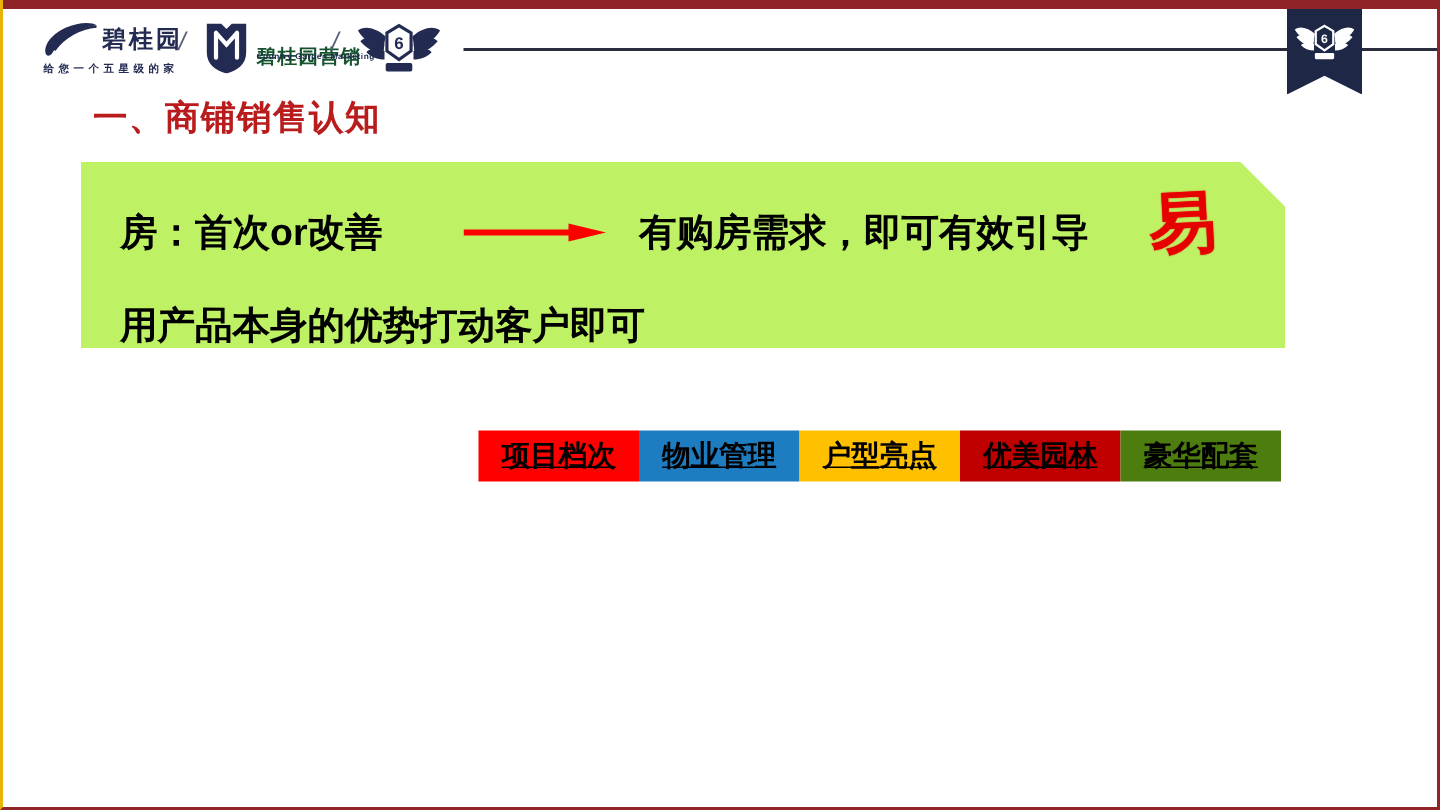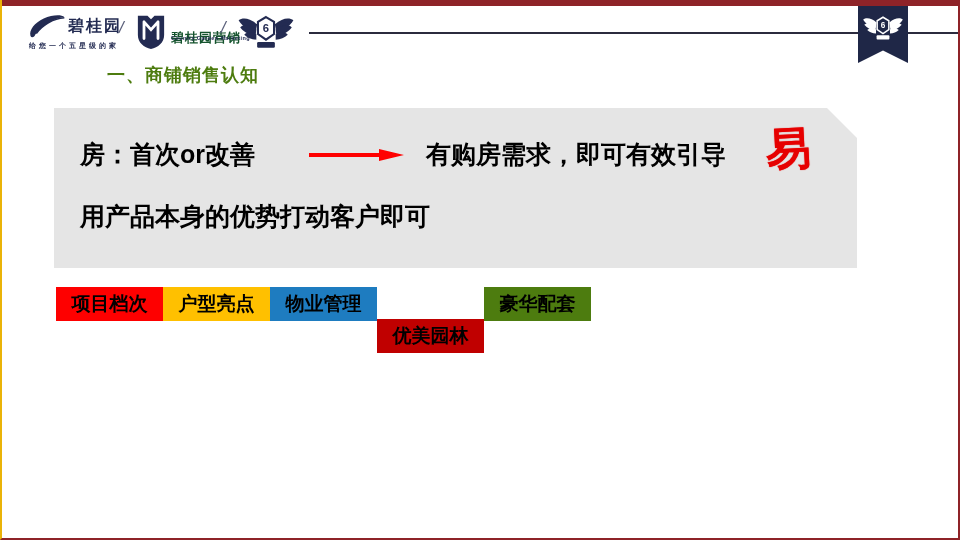--- a/index.html
+++ b/index.html
@@ -21,34 +21,34 @@
   .logo2-name{position:absolute;left:169px;top:29px;font-size:13px;font-weight:900;color:#14532d;letter-spacing:1px;}
   .logo2-sub{position:absolute;left:169px;top:35px;font-size:5.5px;font-weight:700;color:#232B52;letter-spacing:.4px;}
   .sep2{position:absolute;left:219px;top:18px;font-size:17px;color:#5a5f7a;font-style:italic;}
   .logo3-badge{position:absolute;left:235px;top:13px;width:58px;height:42px;color:#232B52;}
   .header-line{position:absolute;left:307px;top:32px;width:651px;height:2px;background:#2b2b3e;}
   .pennant{position:absolute;left:856px;top:6px;width:50px;height:57px;background:#1F2747;
     clip-path:polygon(0 0,100% 0,100% 100%,50% 78%,0 100%);z-index:3;}
   .pennant-badge{position:absolute;left:4px;top:8px;width:42px;height:31px;color:#ffffff;}
 
   
-  .page-title{position:absolute;left:60px;top:63px;font-size:18px;font-weight:900;color:#4d7c0f;letter-spacing:1px;margin-left:45px;}
+  .page-title{position:absolute;left:60px;top:63px;font-size:23px;font-weight:900;color:#b91c1c;letter-spacing:1px;}
 
   
-  .highlight-box{position:absolute;left:52px;top:108px;width:803px;height:160px;background:#e5e5e5;
+  .highlight-box{position:absolute;left:52px;top:108px;width:803px;height:124px;background:#bef264;
     clip-path:polygon(0 0,calc(100% - 30px) 0,100% 30px,100% 100%,0 100%);}
   .hb-subject{position:absolute;left:26px;top:30px;font-size:25px;font-weight:900;color:#000000;}
   .hb-arrow{position:absolute;left:255px;top:38px;}
   .hb-conclusion{position:absolute;left:372px;top:30px;font-size:25px;font-weight:900;color:#000000;}
   .yi-icon{position:absolute;left:712px;top:18px;font-size:45px;line-height:1;font-weight:900;color:#E60000;
     transform:rotate(-3deg);text-shadow:0 0 1px #E60000;}
   .hb-line2{position:absolute;left:26px;top:92px;font-size:25px;font-weight:700;color:#000000;}
 
   
-  .tags{position:absolute;left:54px;top:287px;width:798px;display:flex;justify-content:flex-start;}
+  .tags{position:absolute;left:54px;top:287px;width:798px;display:flex;justify-content:flex-end;text-decoration:underline;}
   .tag{width:107px;height:34px;display:flex;align-items:center;justify-content:center;
     font-size:19px;font-weight:900;color:#000000;white-space:nowrap;}
 </style>
 </head>
 <body>
 
 <div class="slide">
   <div class="top-band"></div>
 
   <div class="header">
@@ -125,18 +125,18 @@
         <path d="M0 7 H70 V3 L95 9 L70 15 V11 H0 Z" fill="#FF0000"></path>
       </svg>
     </span>
     <span class="hb-conclusion">有购房需求，即可有效引导</span>
     <span class="yi-icon">易</span>
     <span class="hb-line2">用产品本身的优势打动客户即可</span>
   </div>
 
   <div class="tags">
     <div class="tag" style="background: rgb(254, 0, 0);">项目档次</div>
+    <div class="tag" style="background: rgb(30, 124, 192);">物业管理</div>
     <div class="tag" style="background: rgb(255, 192, 0);">户型亮点</div>
-    <div class="tag" style="background: rgb(30, 124, 192);">物业管理</div>
-    <div class="tag" style="background: rgb(192, 0, 0); margin-top: 32px;">优美园林</div>
+    <div class="tag" style="background: rgb(192, 0, 0);">优美园林</div>
     <div class="tag" style="background: #4d7c0f;">豪华配套</div>
   </div>
 </div>
 
 </body></html>

